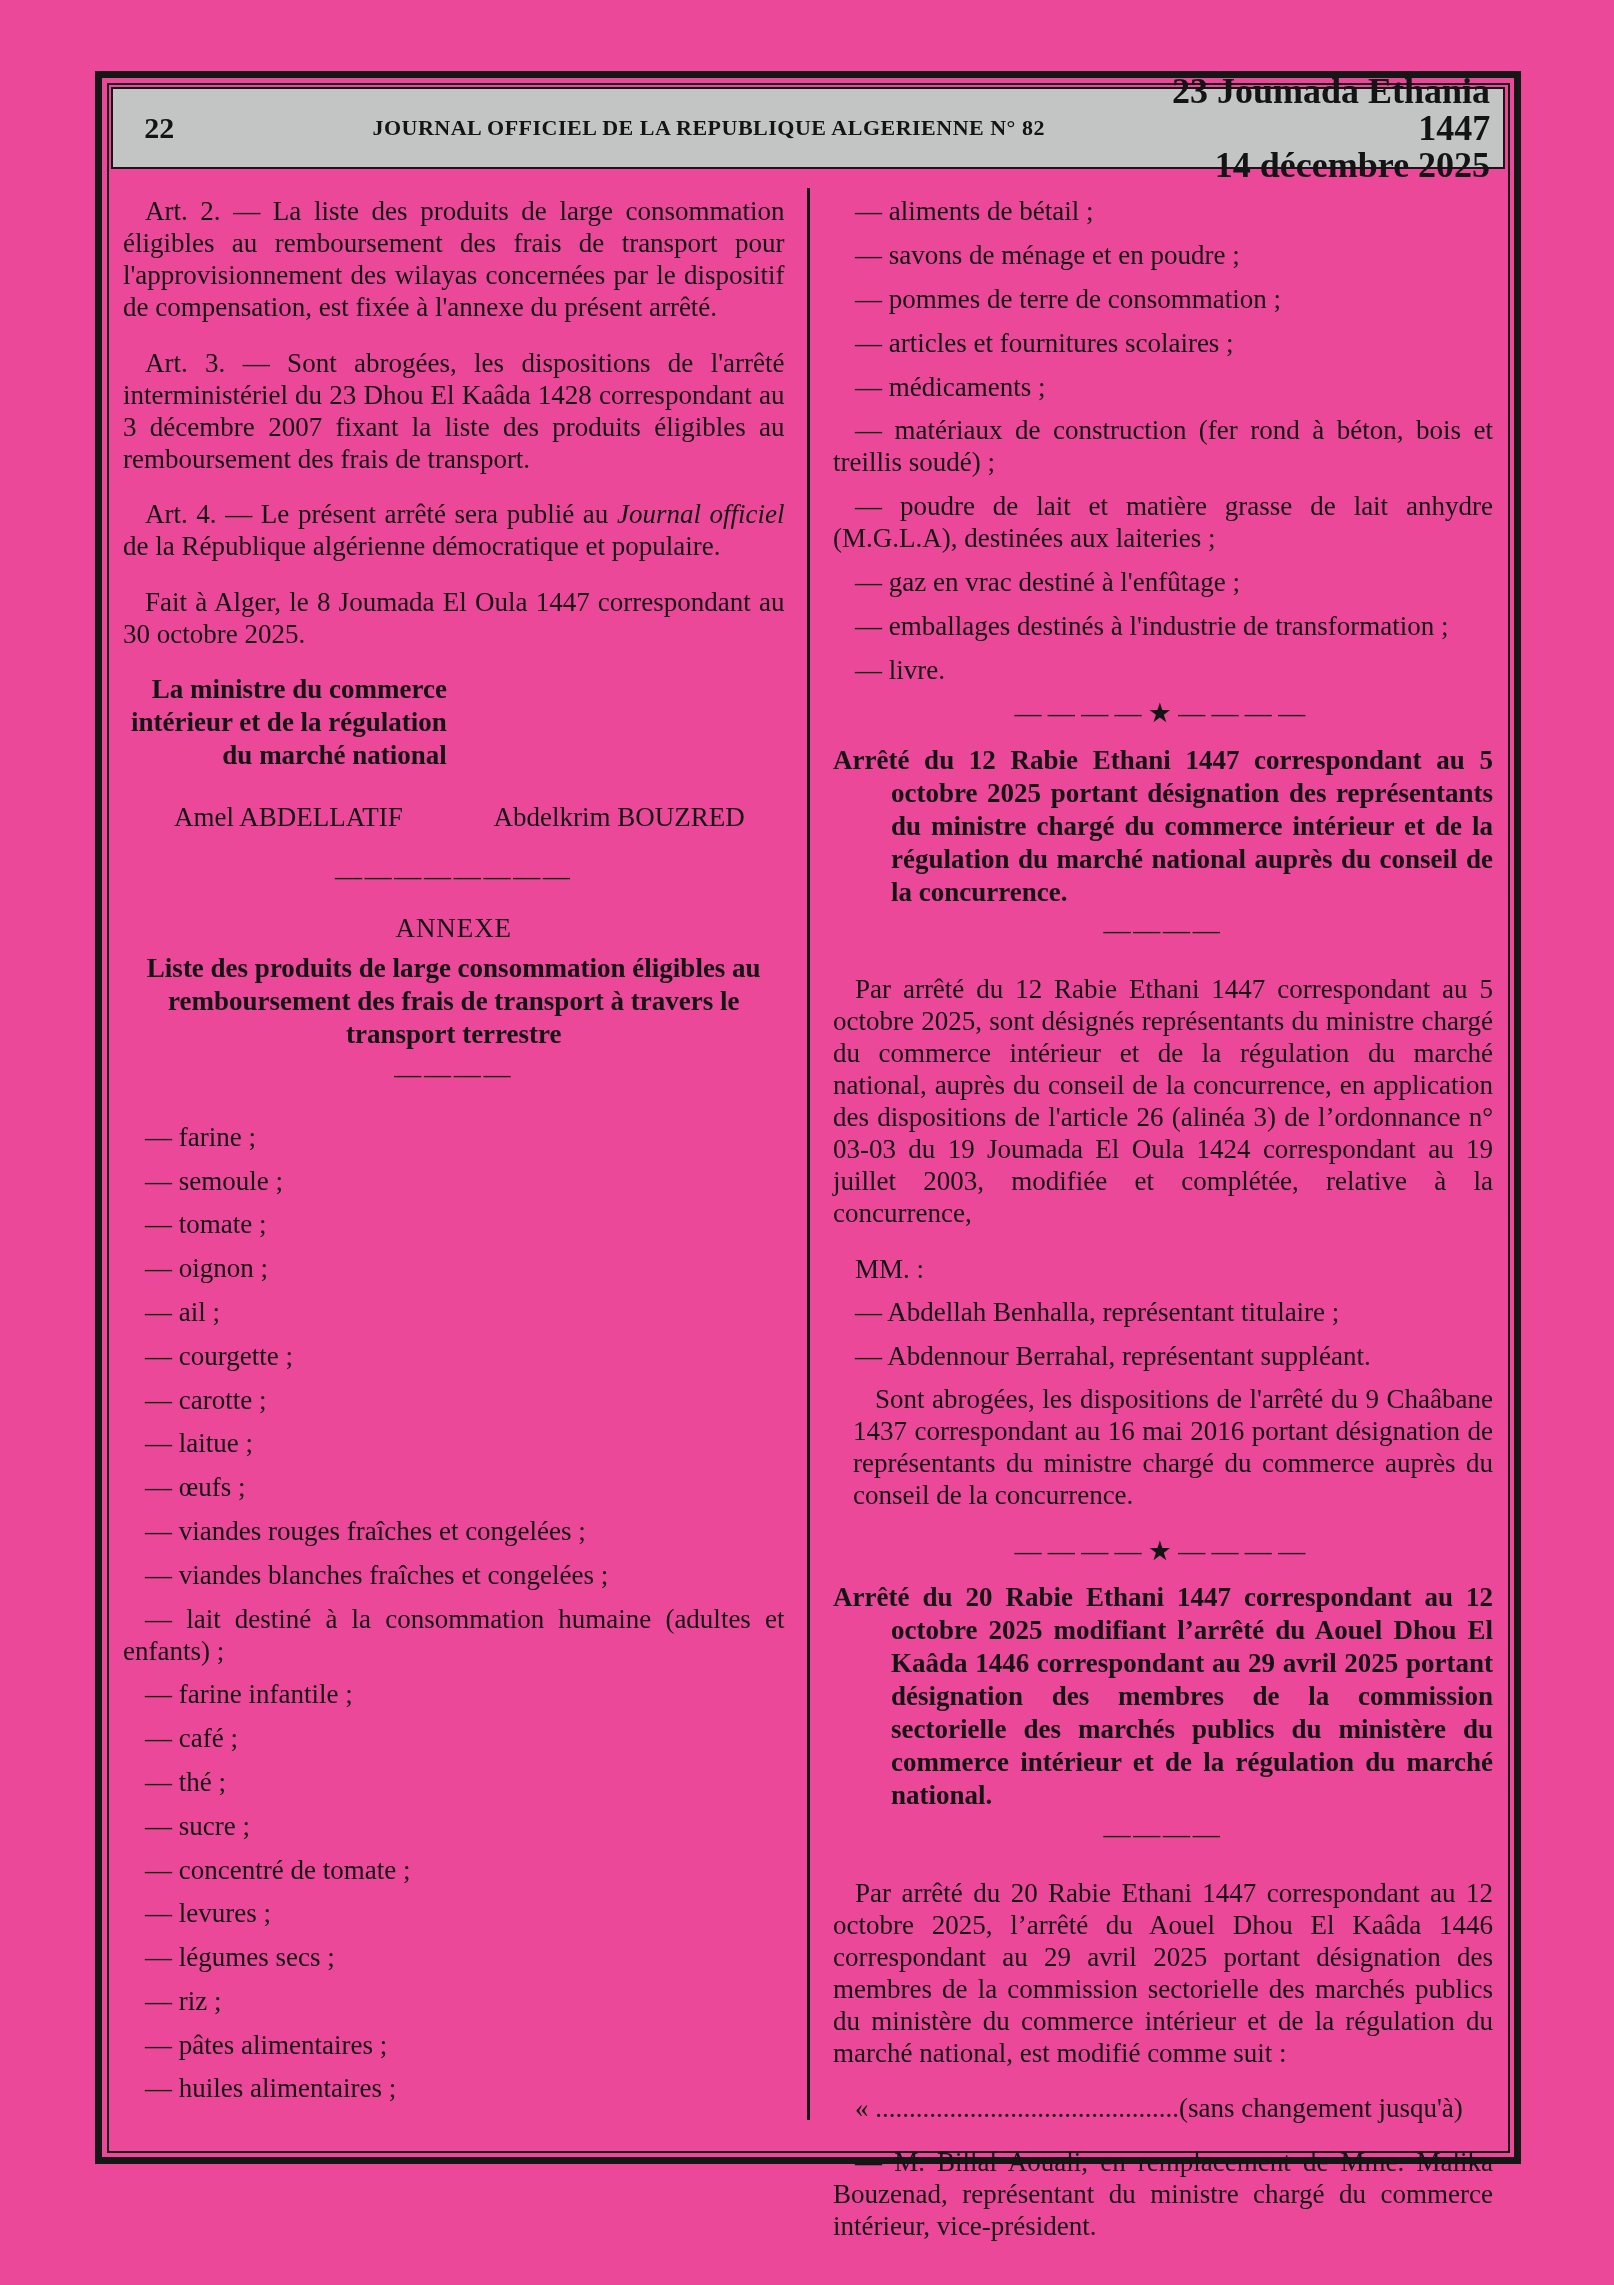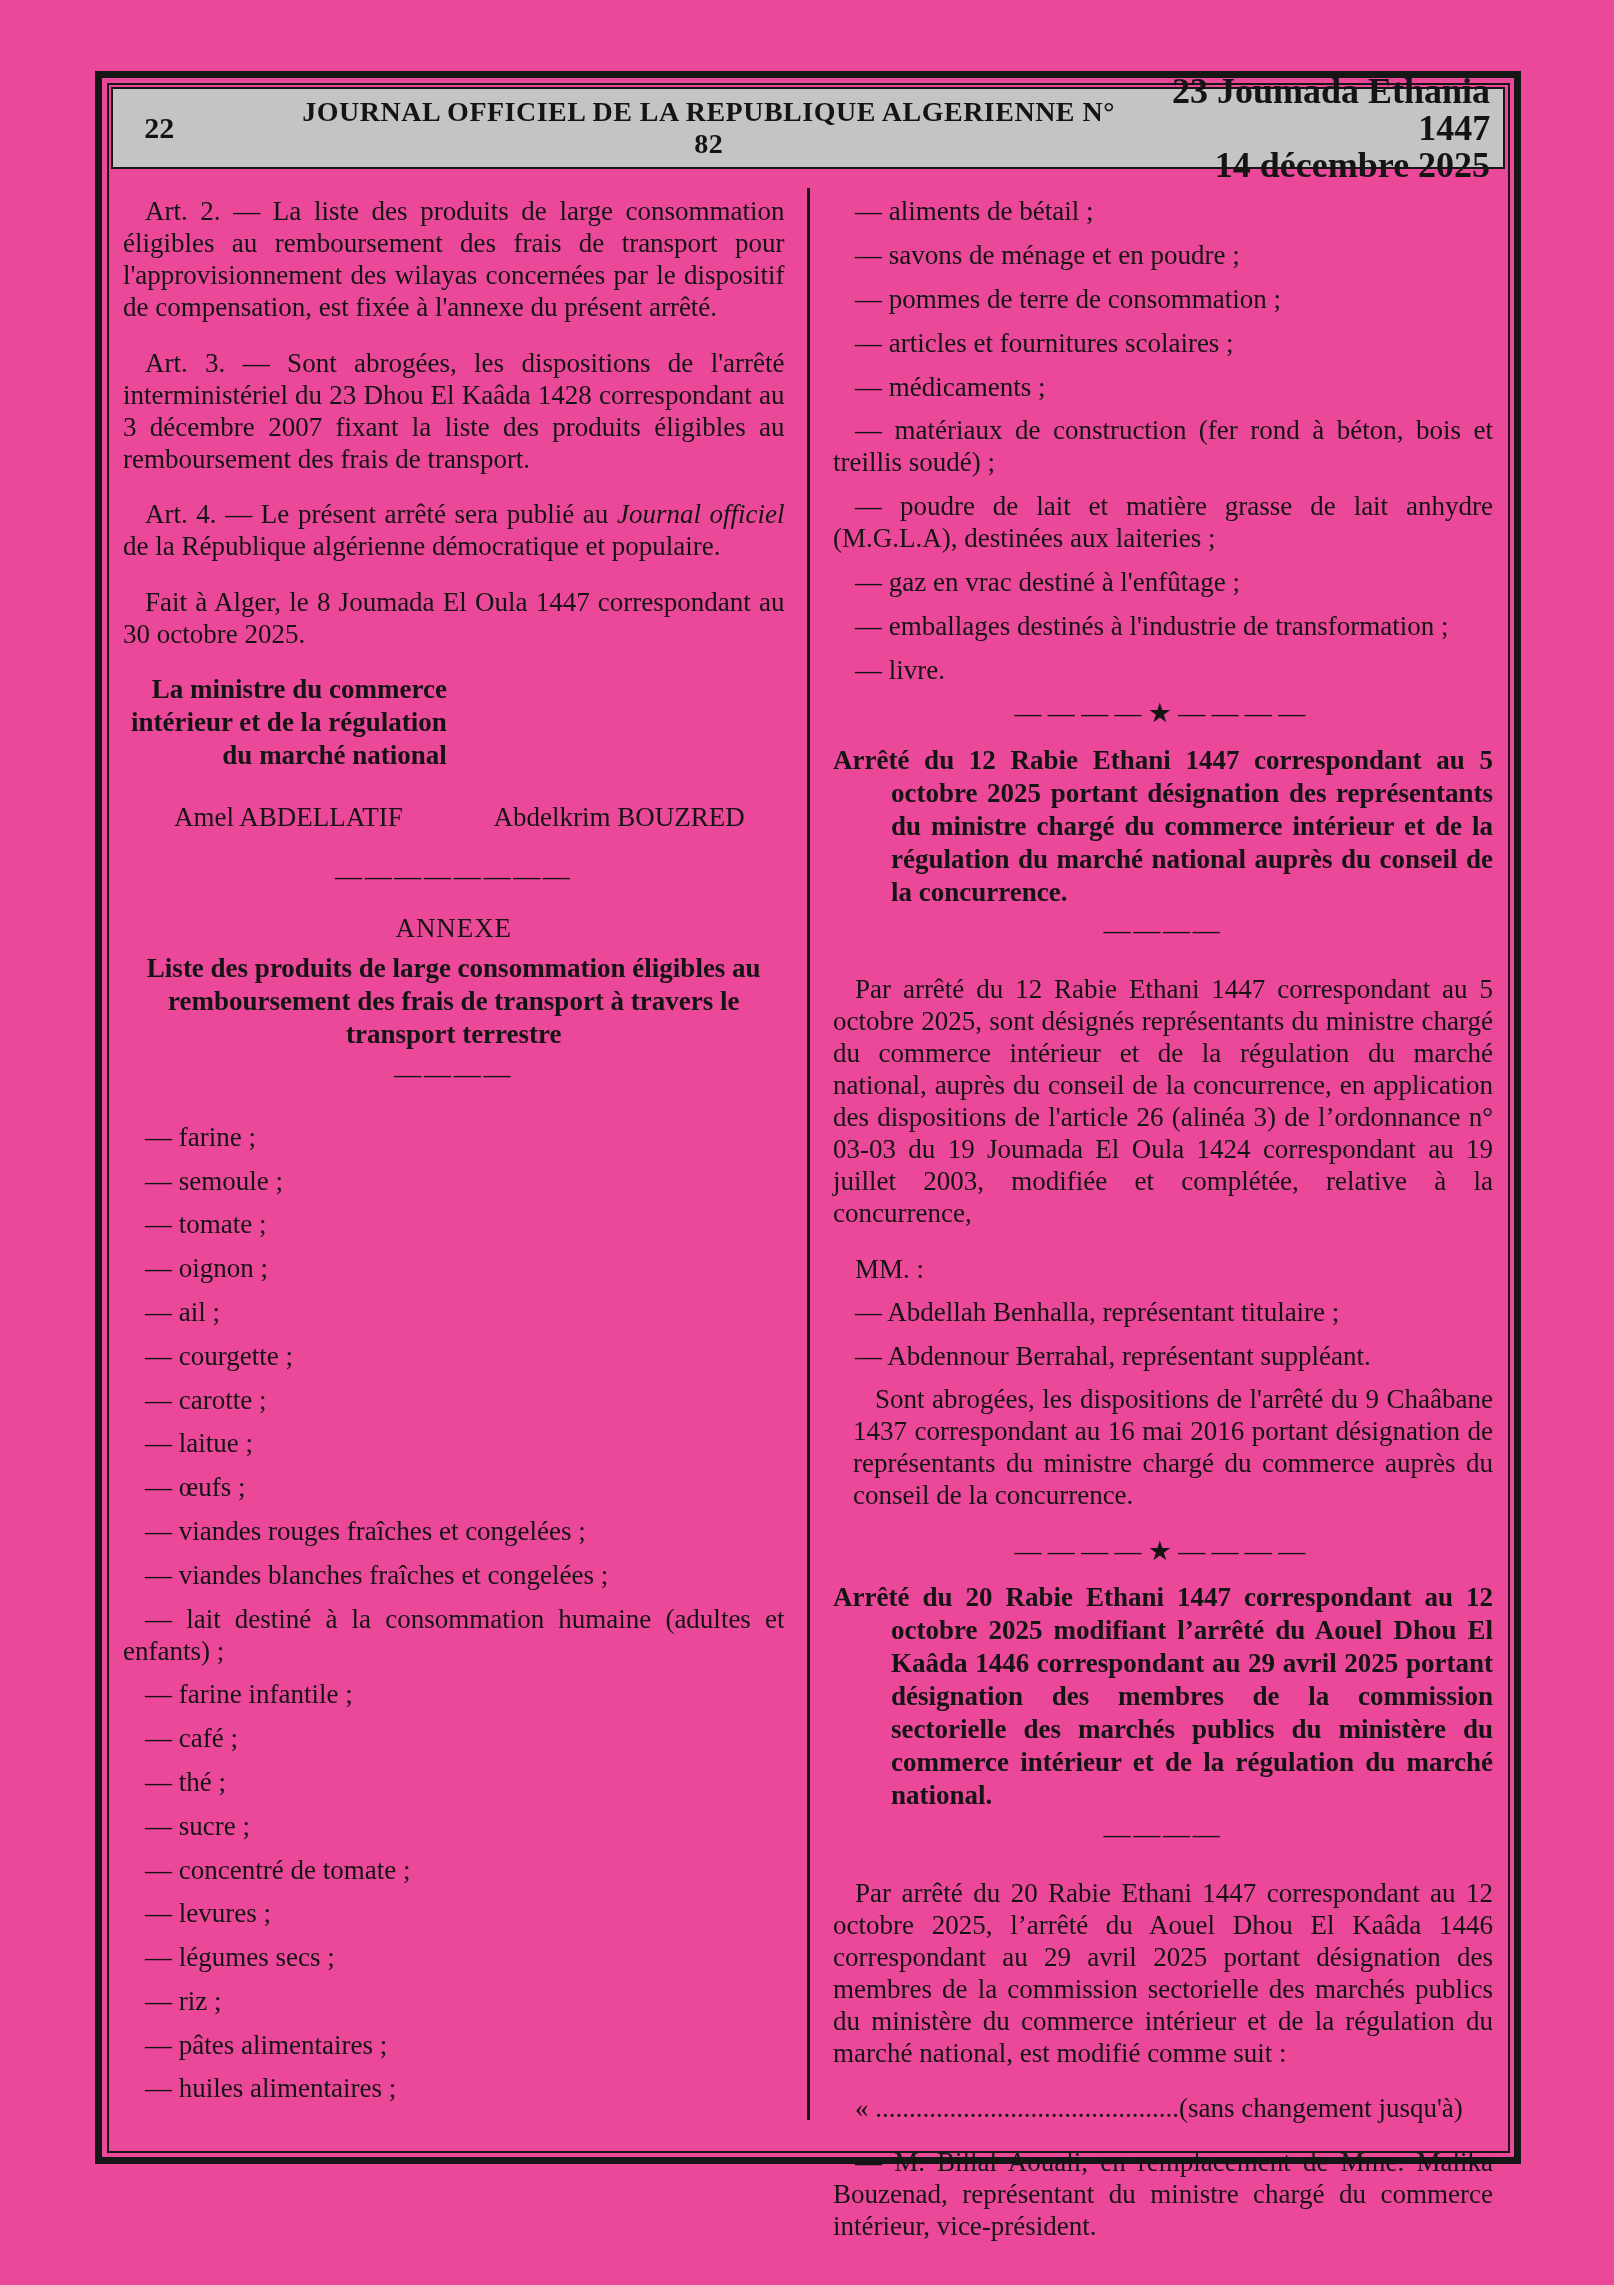--- a/index.html
+++ b/index.html
@@ -12,21 +12,21 @@
     border:7.2px solid #161616;padding:4.5px;box-sizing:border-box;
   }
   .frame-inner{
     border:2.7px solid #161616;height:100%;box-sizing:border-box;position:relative;
   }
   .masthead{
     margin:2.7px;border:2.7px solid #161616;background:#c2c5c4;height:78px;
     display:flex;align-items:center;font-weight:bold;
   }
   .masthead .pagenum{width:145px;padding-left:31px;font-size:30px;}
-  .masthead .jtitle{flex:1;text-align:center;font-size:28px;letter-spacing:0.5px;}
+  .masthead .jtitle{flex:1;text-align:center;font-size:22px;letter-spacing:0.5px;}
   .masthead .dates{width:362px;text-align:right;padding-right:12.7px;font-size:36px;line-height:37px;}
   .content{position:relative;display:flex;padding-top:23.5px;}
   .divider{position:absolute;left:calc(50% - 0.9px);top:16.3px;height:1932px;width:2.7px;background:#161616;}
   .col{width:50%;box-sizing:border-box;font-size:27px;line-height:32px;}
   .col-left{padding:0 23.5px 0 14.5px;}
   .col-right{padding:0 14.5px 0 25px;}
   .para{text-align:justify;text-indent:22px;margin:0 0 23.5px 0;}
   .li{text-align:justify;text-indent:22px;margin:0 0 11.8px 0;}
   .sig-row{display:flex;text-align:right;margin:5.4px 0 0 0;font-weight:bold;}
   .sig-cell{width:50%;}

